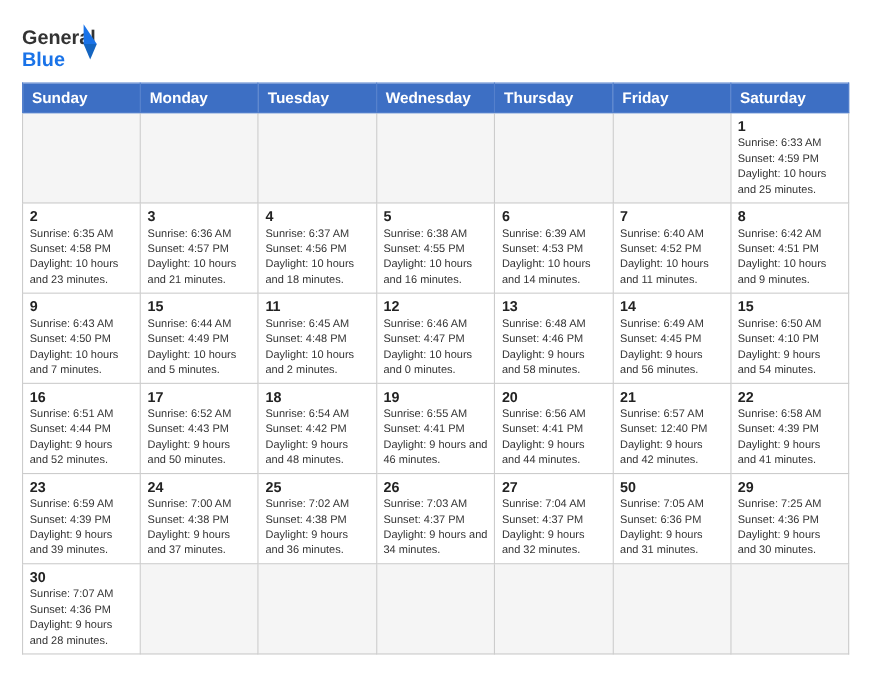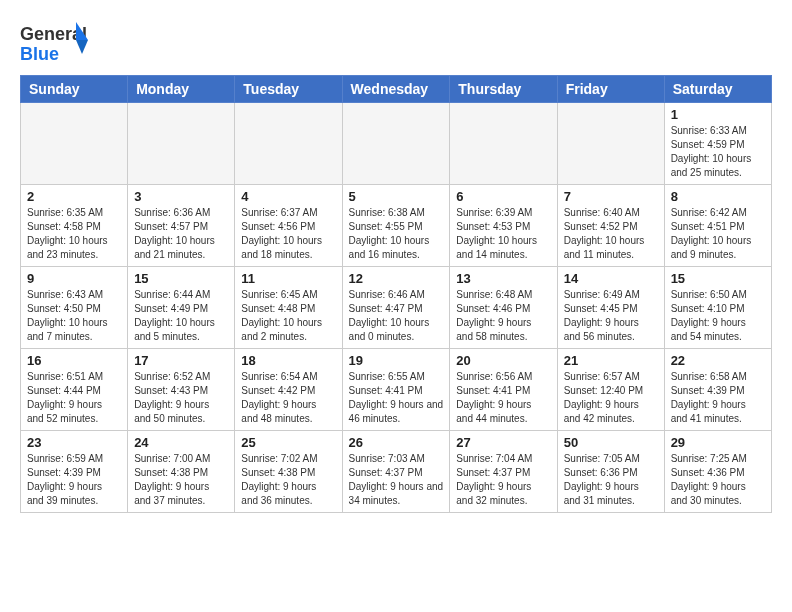--- a/index.html
+++ b/index.html
@@ -289,14 +289,28 @@
 Sunset: 6:36 PM
 Daylight: 9 hours and 31 minutes.</div>
         </td>
         <td>
           <div class="day-number">29</div>
           <div class="day-info">Sunrise: 7:25 AM
 Sunset: 4:36 PM
 Daylight: 9 hours and 30 minutes.</div>
         </td>
       </tr>
+      <tr class="week-row">
+        <td>
+          <div class="day-number">30</div>
+          <div class="day-info">Sunrise: 7:07 AM
+Sunset: 4:36 PM
+Daylight: 9 hours and 28 minutes.</div>
+        </td>
+        <td class="empty"></td>
+        <td class="empty"></td>
+        <td class="empty"></td>
+        <td class="empty"></td>
+        <td class="empty"></td>
+        <td class="empty"></td>
+      </tr>
     </tbody>
 </table>
 
 </body></html>

